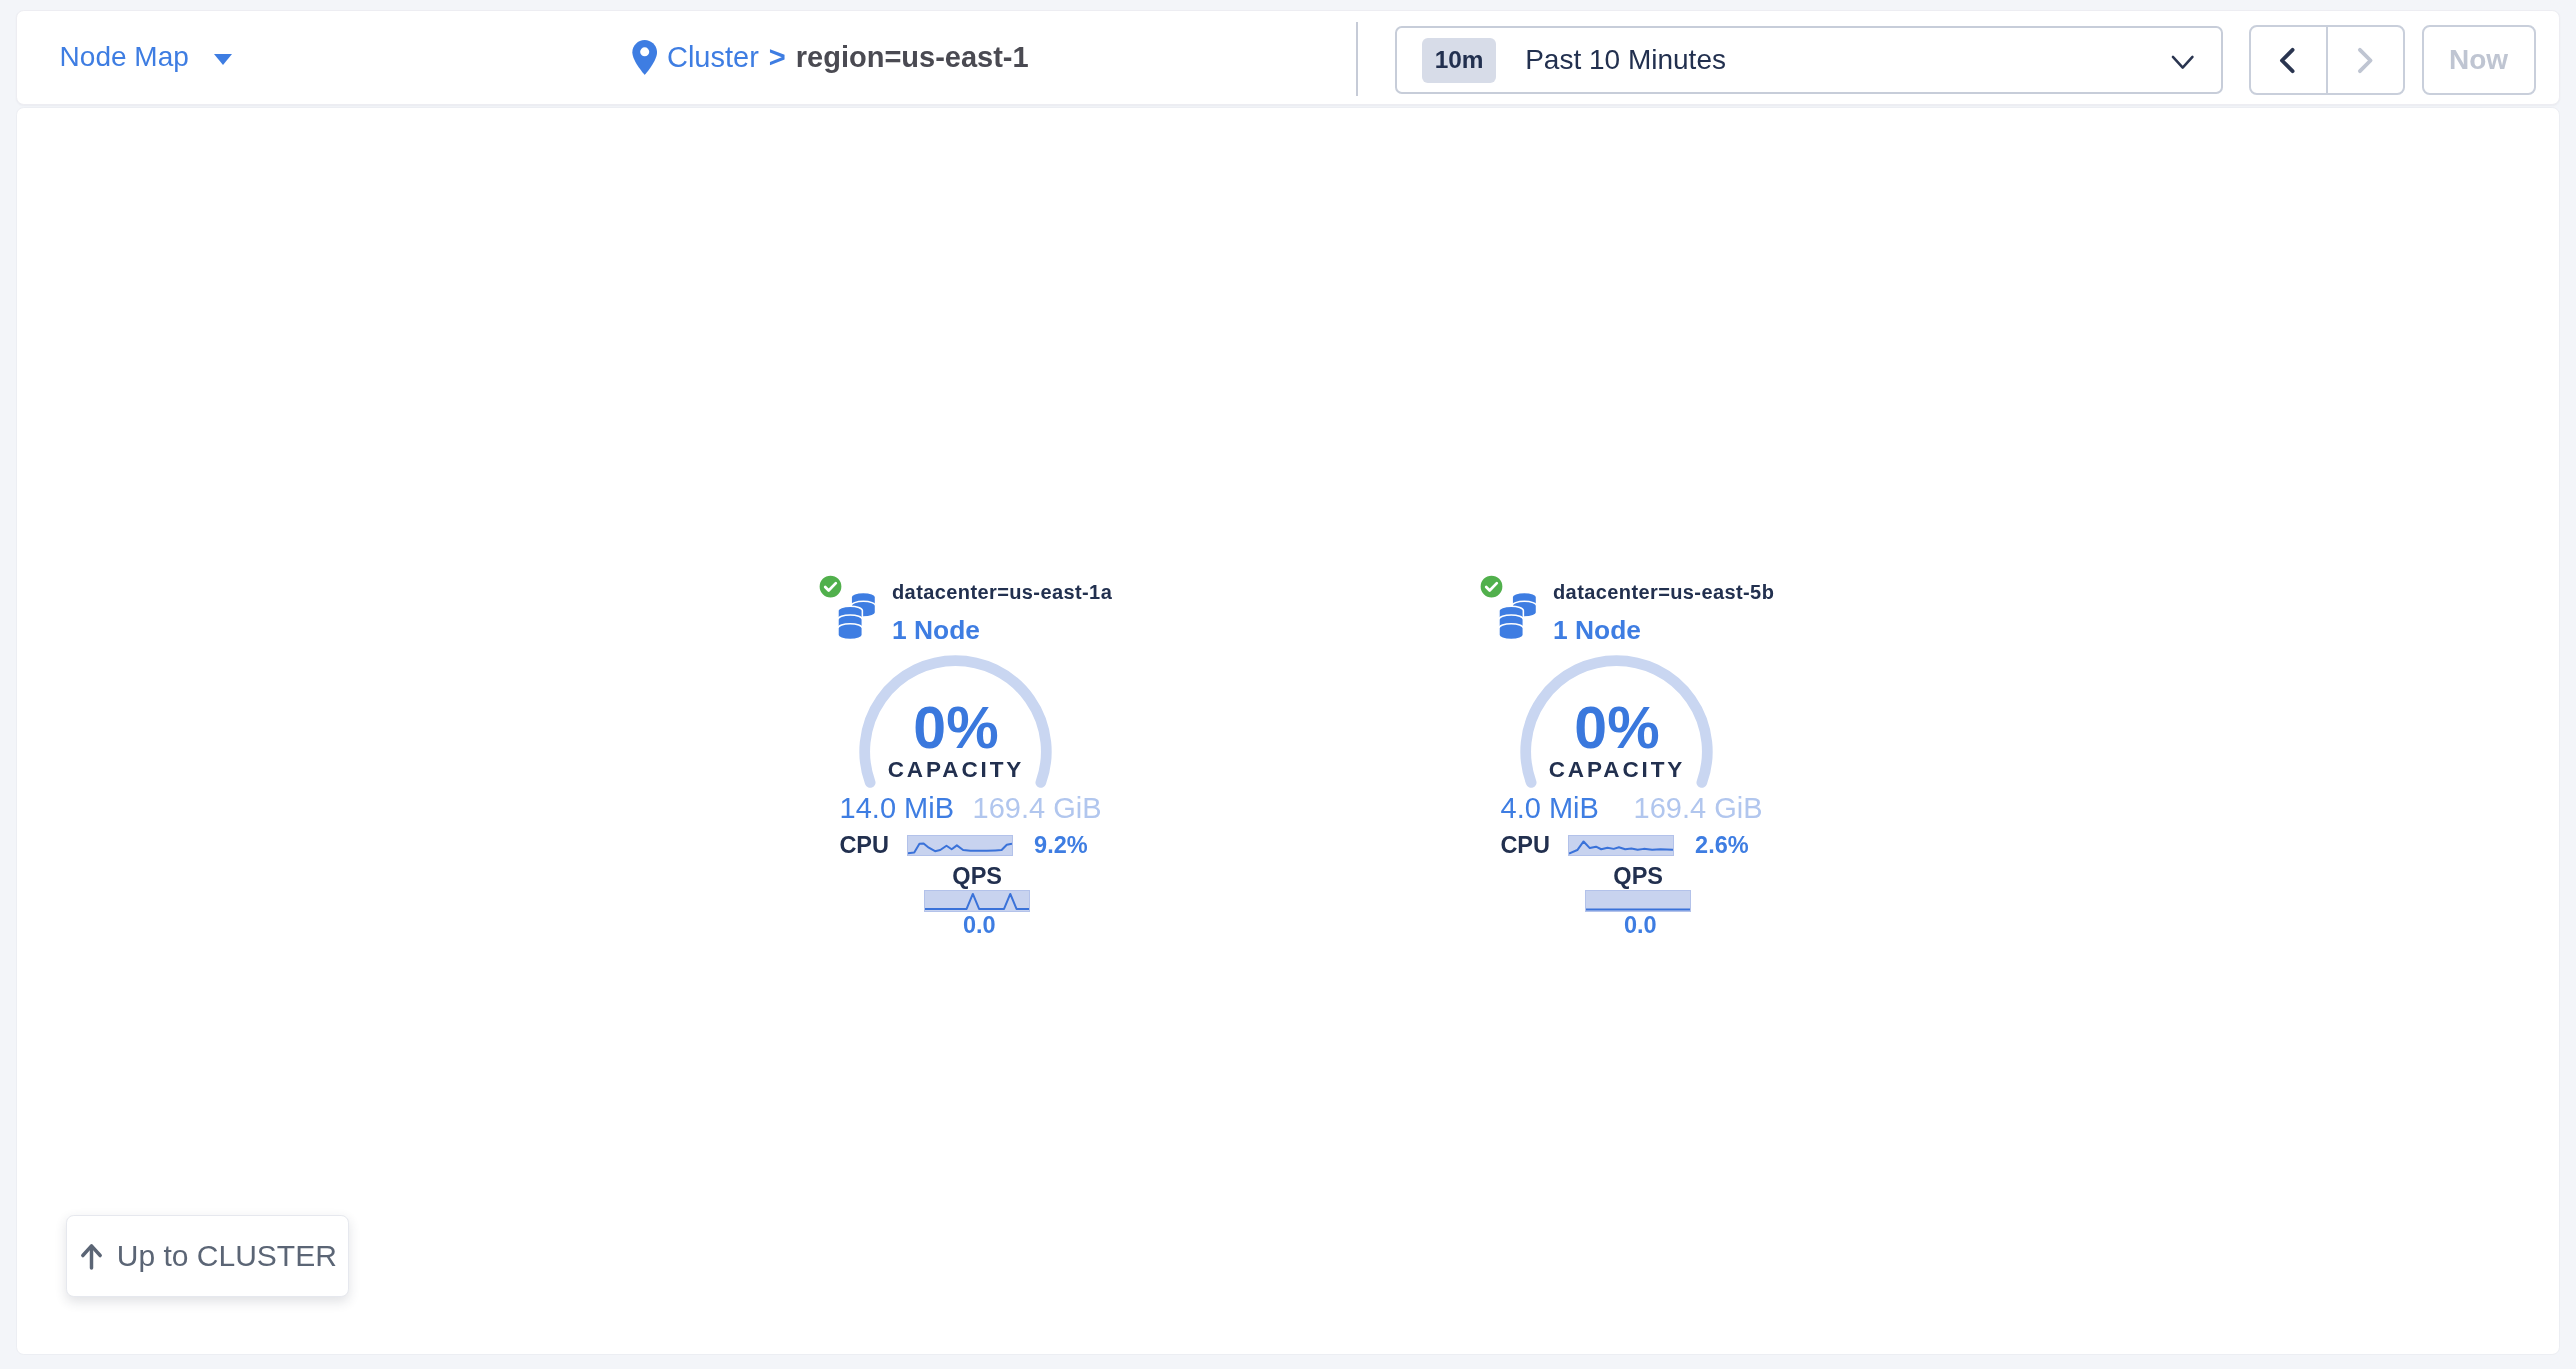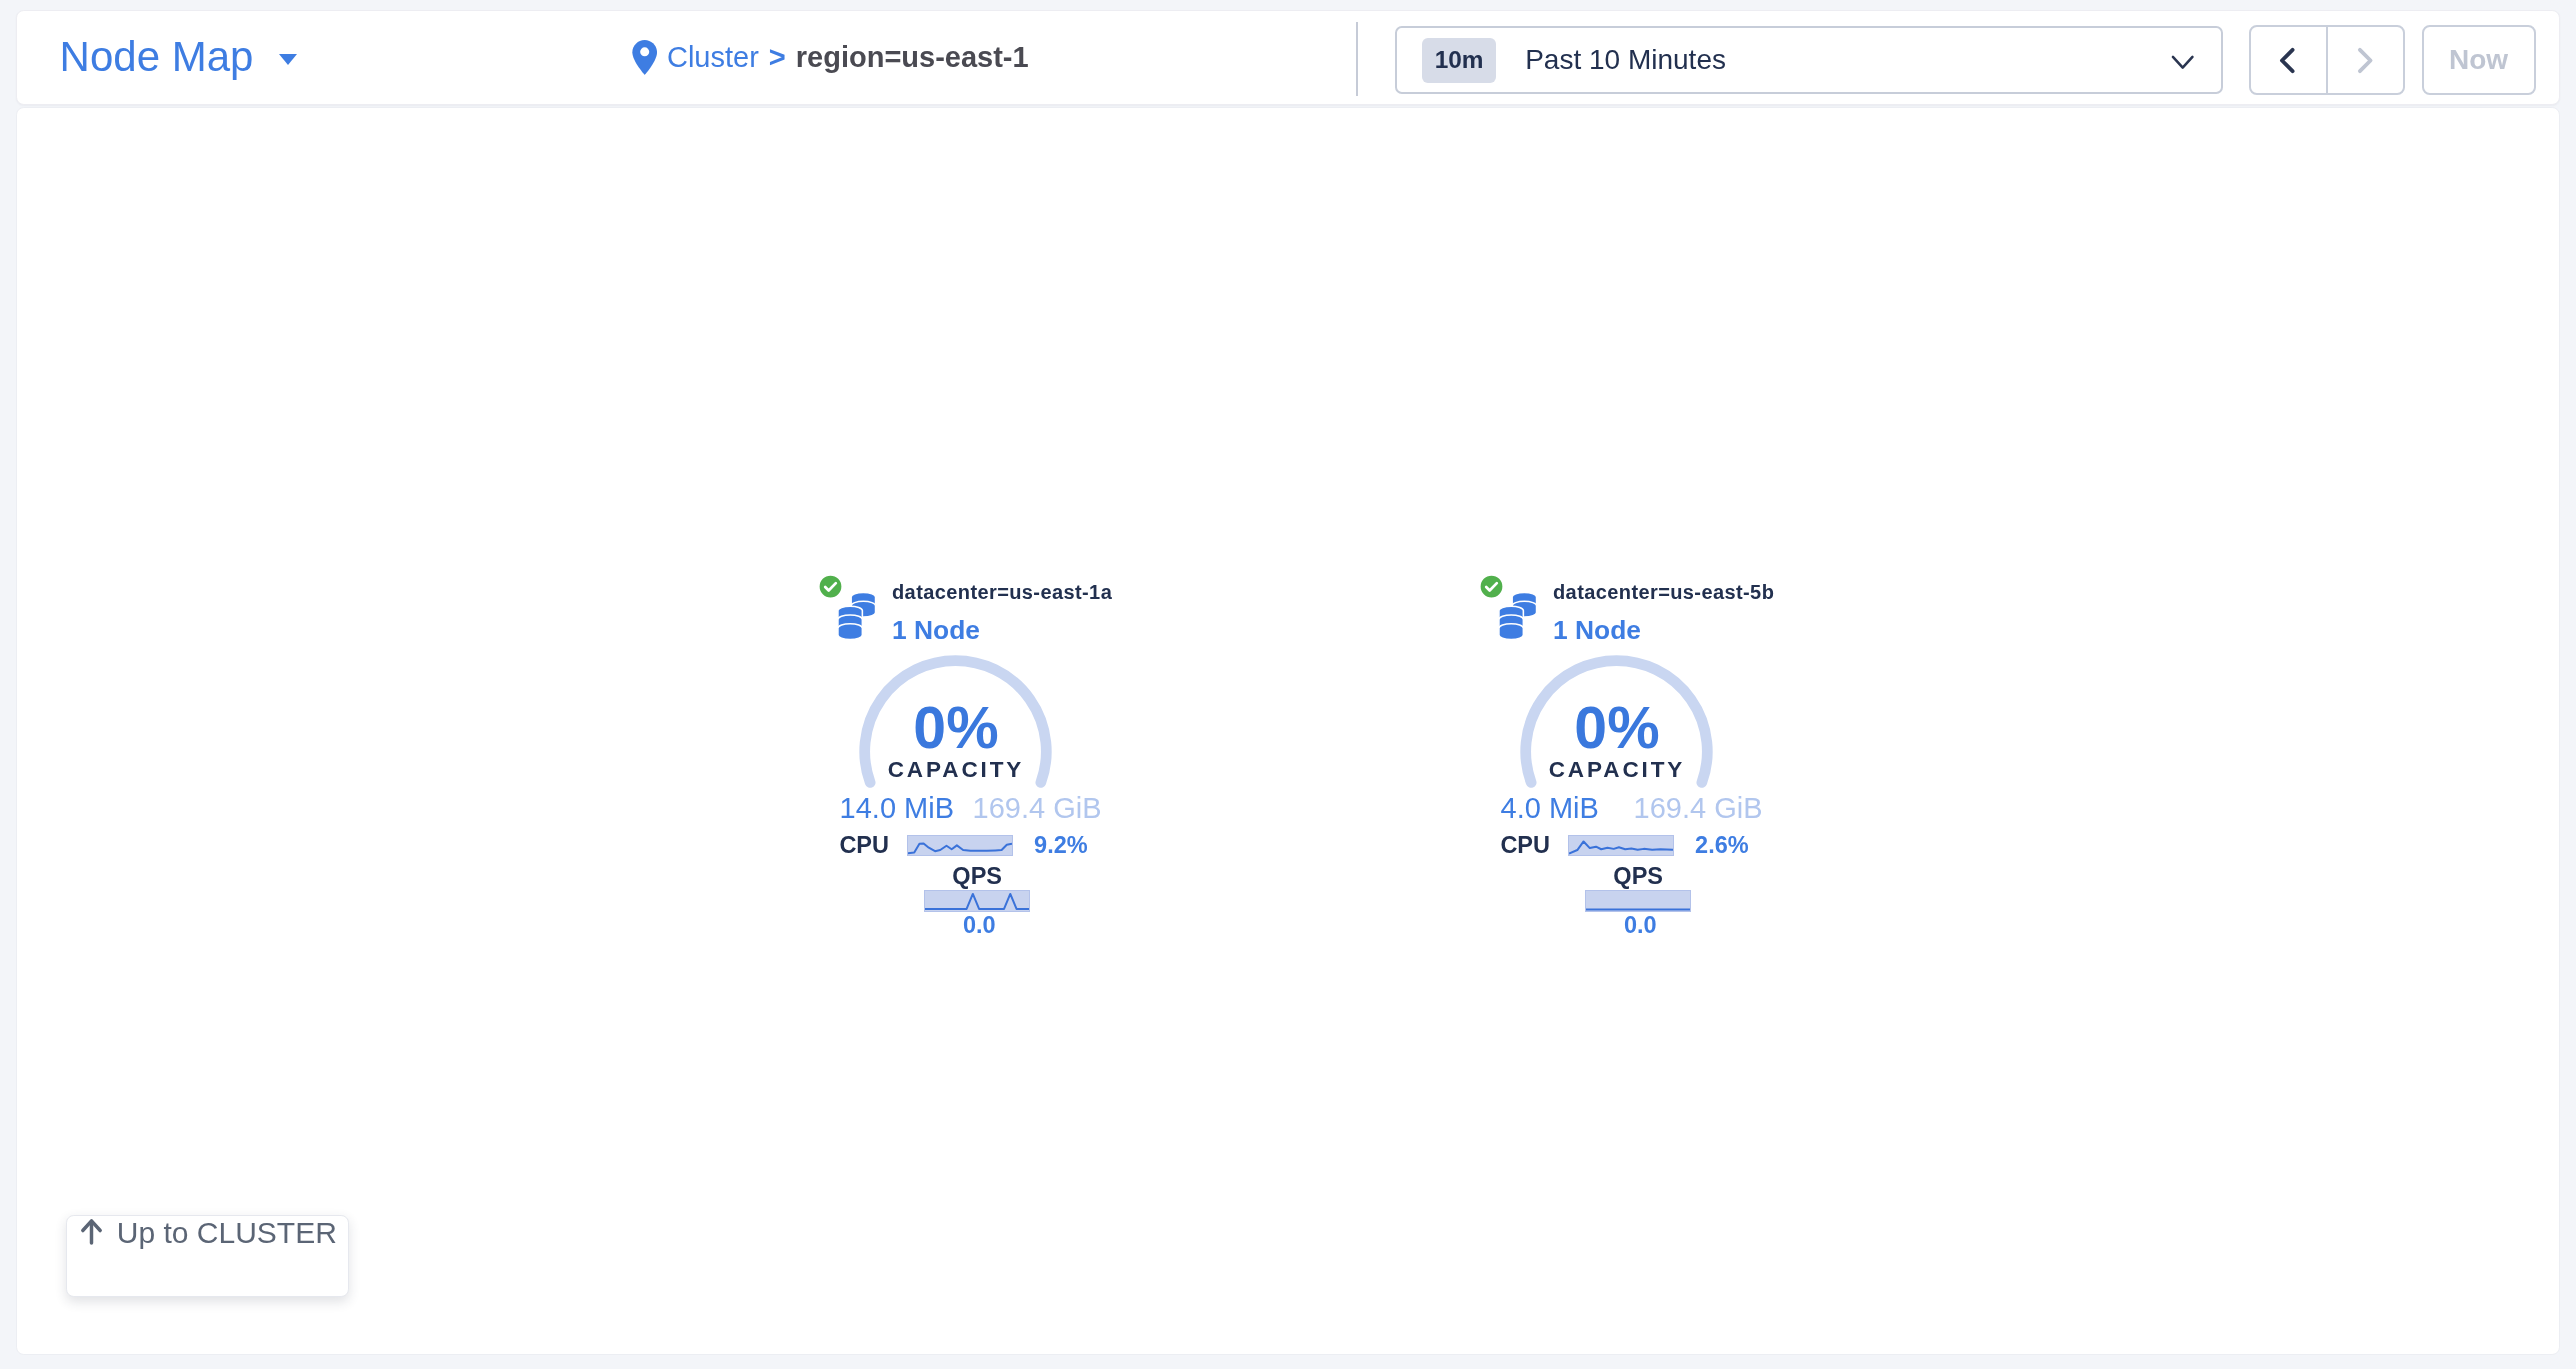--- a/index.html
+++ b/index.html
@@ -17,21 +17,21 @@
   #topbar{
     position:absolute;left:15.6px;top:9.8px;width:2544px;height:95px;
     background:#fff;border:1px solid #ededf2;border-radius:7.8px;
     box-shadow:0 1px 2px rgba(24,33,54,.04);
     box-sizing:border-box;
   }
   .view-select{
     position:absolute;left:43px;top:0;height:93px;
     display:flex;align-items:center;gap:25.4px;cursor:pointer;
   }
-  .view-select .vs-label{font-size:42px;color:#3e7de2;}
+  .view-select .vs-label{font-size:28px;color:#3e7de2;}
   .caret-down{
     width:0;height:0;border-left:9.8px solid transparent;border-right:9.8px solid transparent;
     border-top:11.7px solid #3e7de2;margin-top:3.9px;
   }
   .breadcrumb{
     position:absolute;left:615px;top:0;height:93px;
     display:flex;align-items:center;gap:10px;font-size:29px;
   }
   .breadcrumb .bc-link{color:#3e7de2;cursor:pointer;}
   .breadcrumb .bc-sep{color:#3e7de2;font-weight:700;}
@@ -94,21 +94,21 @@
   .metric-label{width:67px;text-align:right;font-size:23.5px;font-weight:700;color:#22304f;}
   .spark{margin-left:17.6px;width:106px;height:21.5px;background:#c8d3ef;border:1px solid #b3c2ea;box-sizing:border-box;}
   .spark svg{display:block;width:100%;height:100%;}
   .metric-value{margin-left:21.5px;font-size:23.5px;font-weight:700;color:#3e7de2;}
 
   
   #up-btn{
     position:absolute;left:66px;top:1215px;width:283px;height:82px;
     background:#fff;border:1px solid #e6e8ee;border-radius:7.8px;box-sizing:border-box;
     box-shadow:0 4.9px 11.7px rgba(40,50,70,.14);
-    display:flex;align-items:flex-start;justify-content:center;gap:11.7px;
+    display:flex;align-items:center;justify-content:center;gap:11.7px;
     font-size:30px;color:#5b6575;cursor:pointer;
   }
 </style>
 </head>
 <body>
 
 <div id="app">
 
   <div id="topbar">
 

